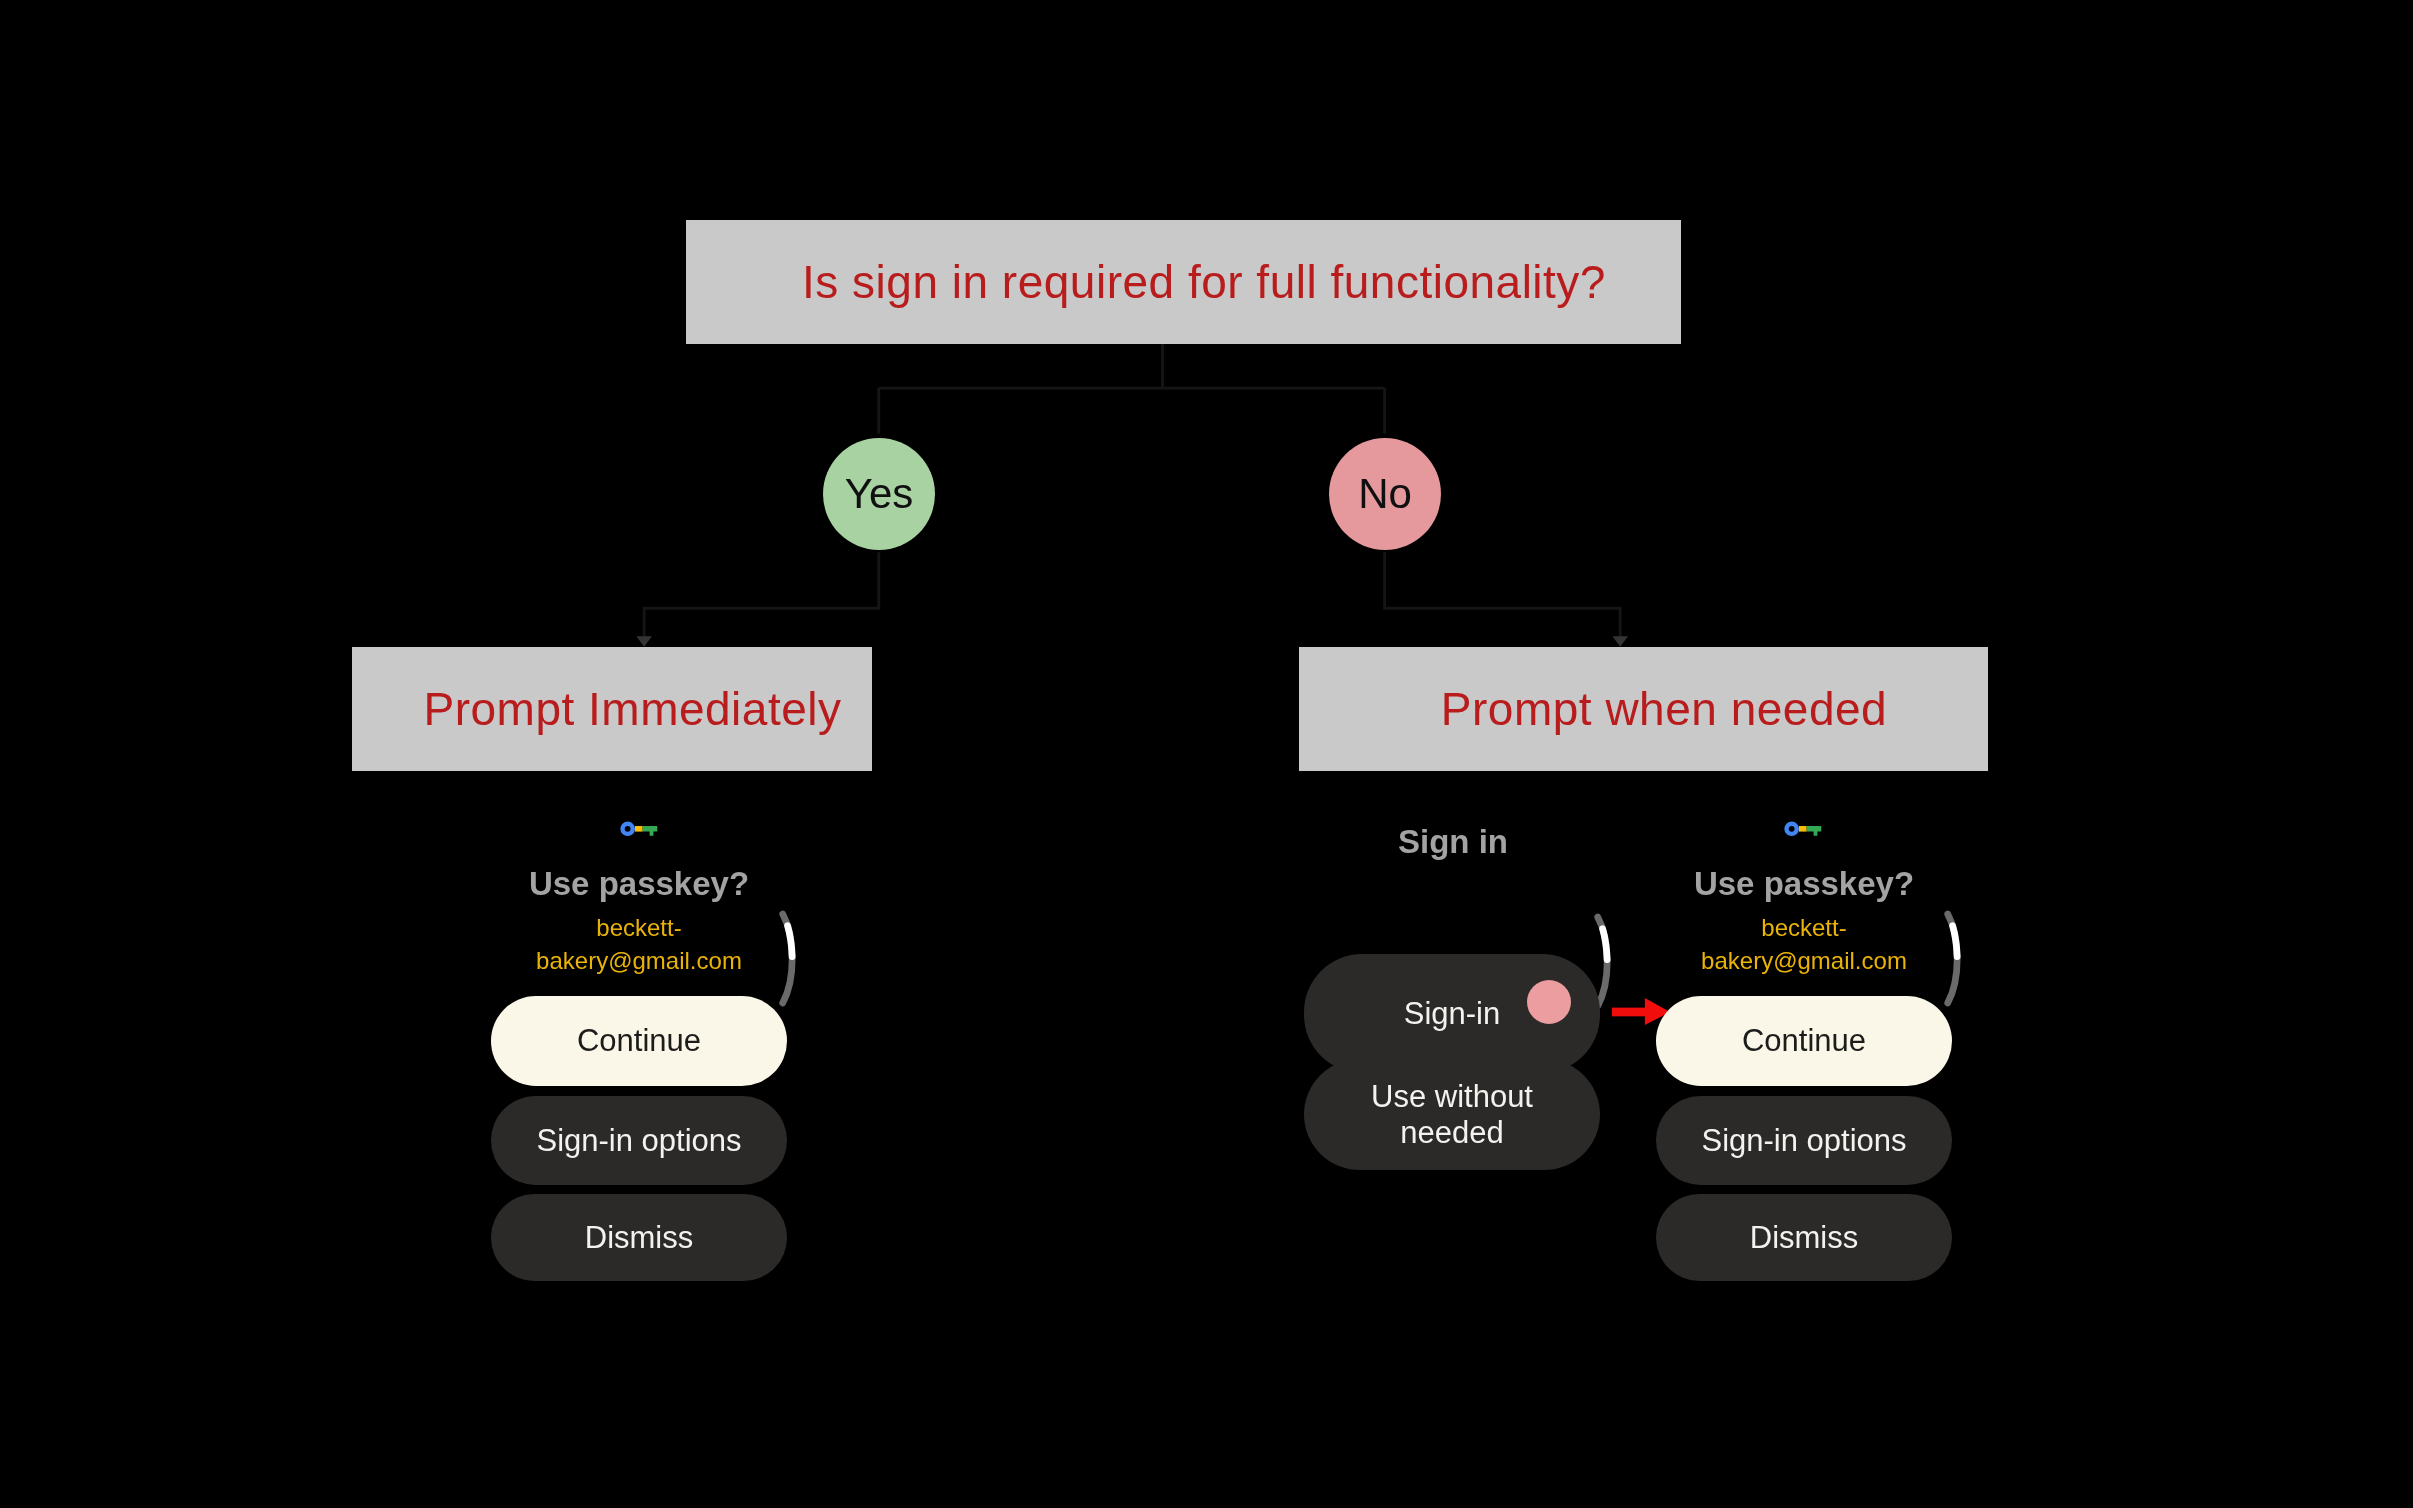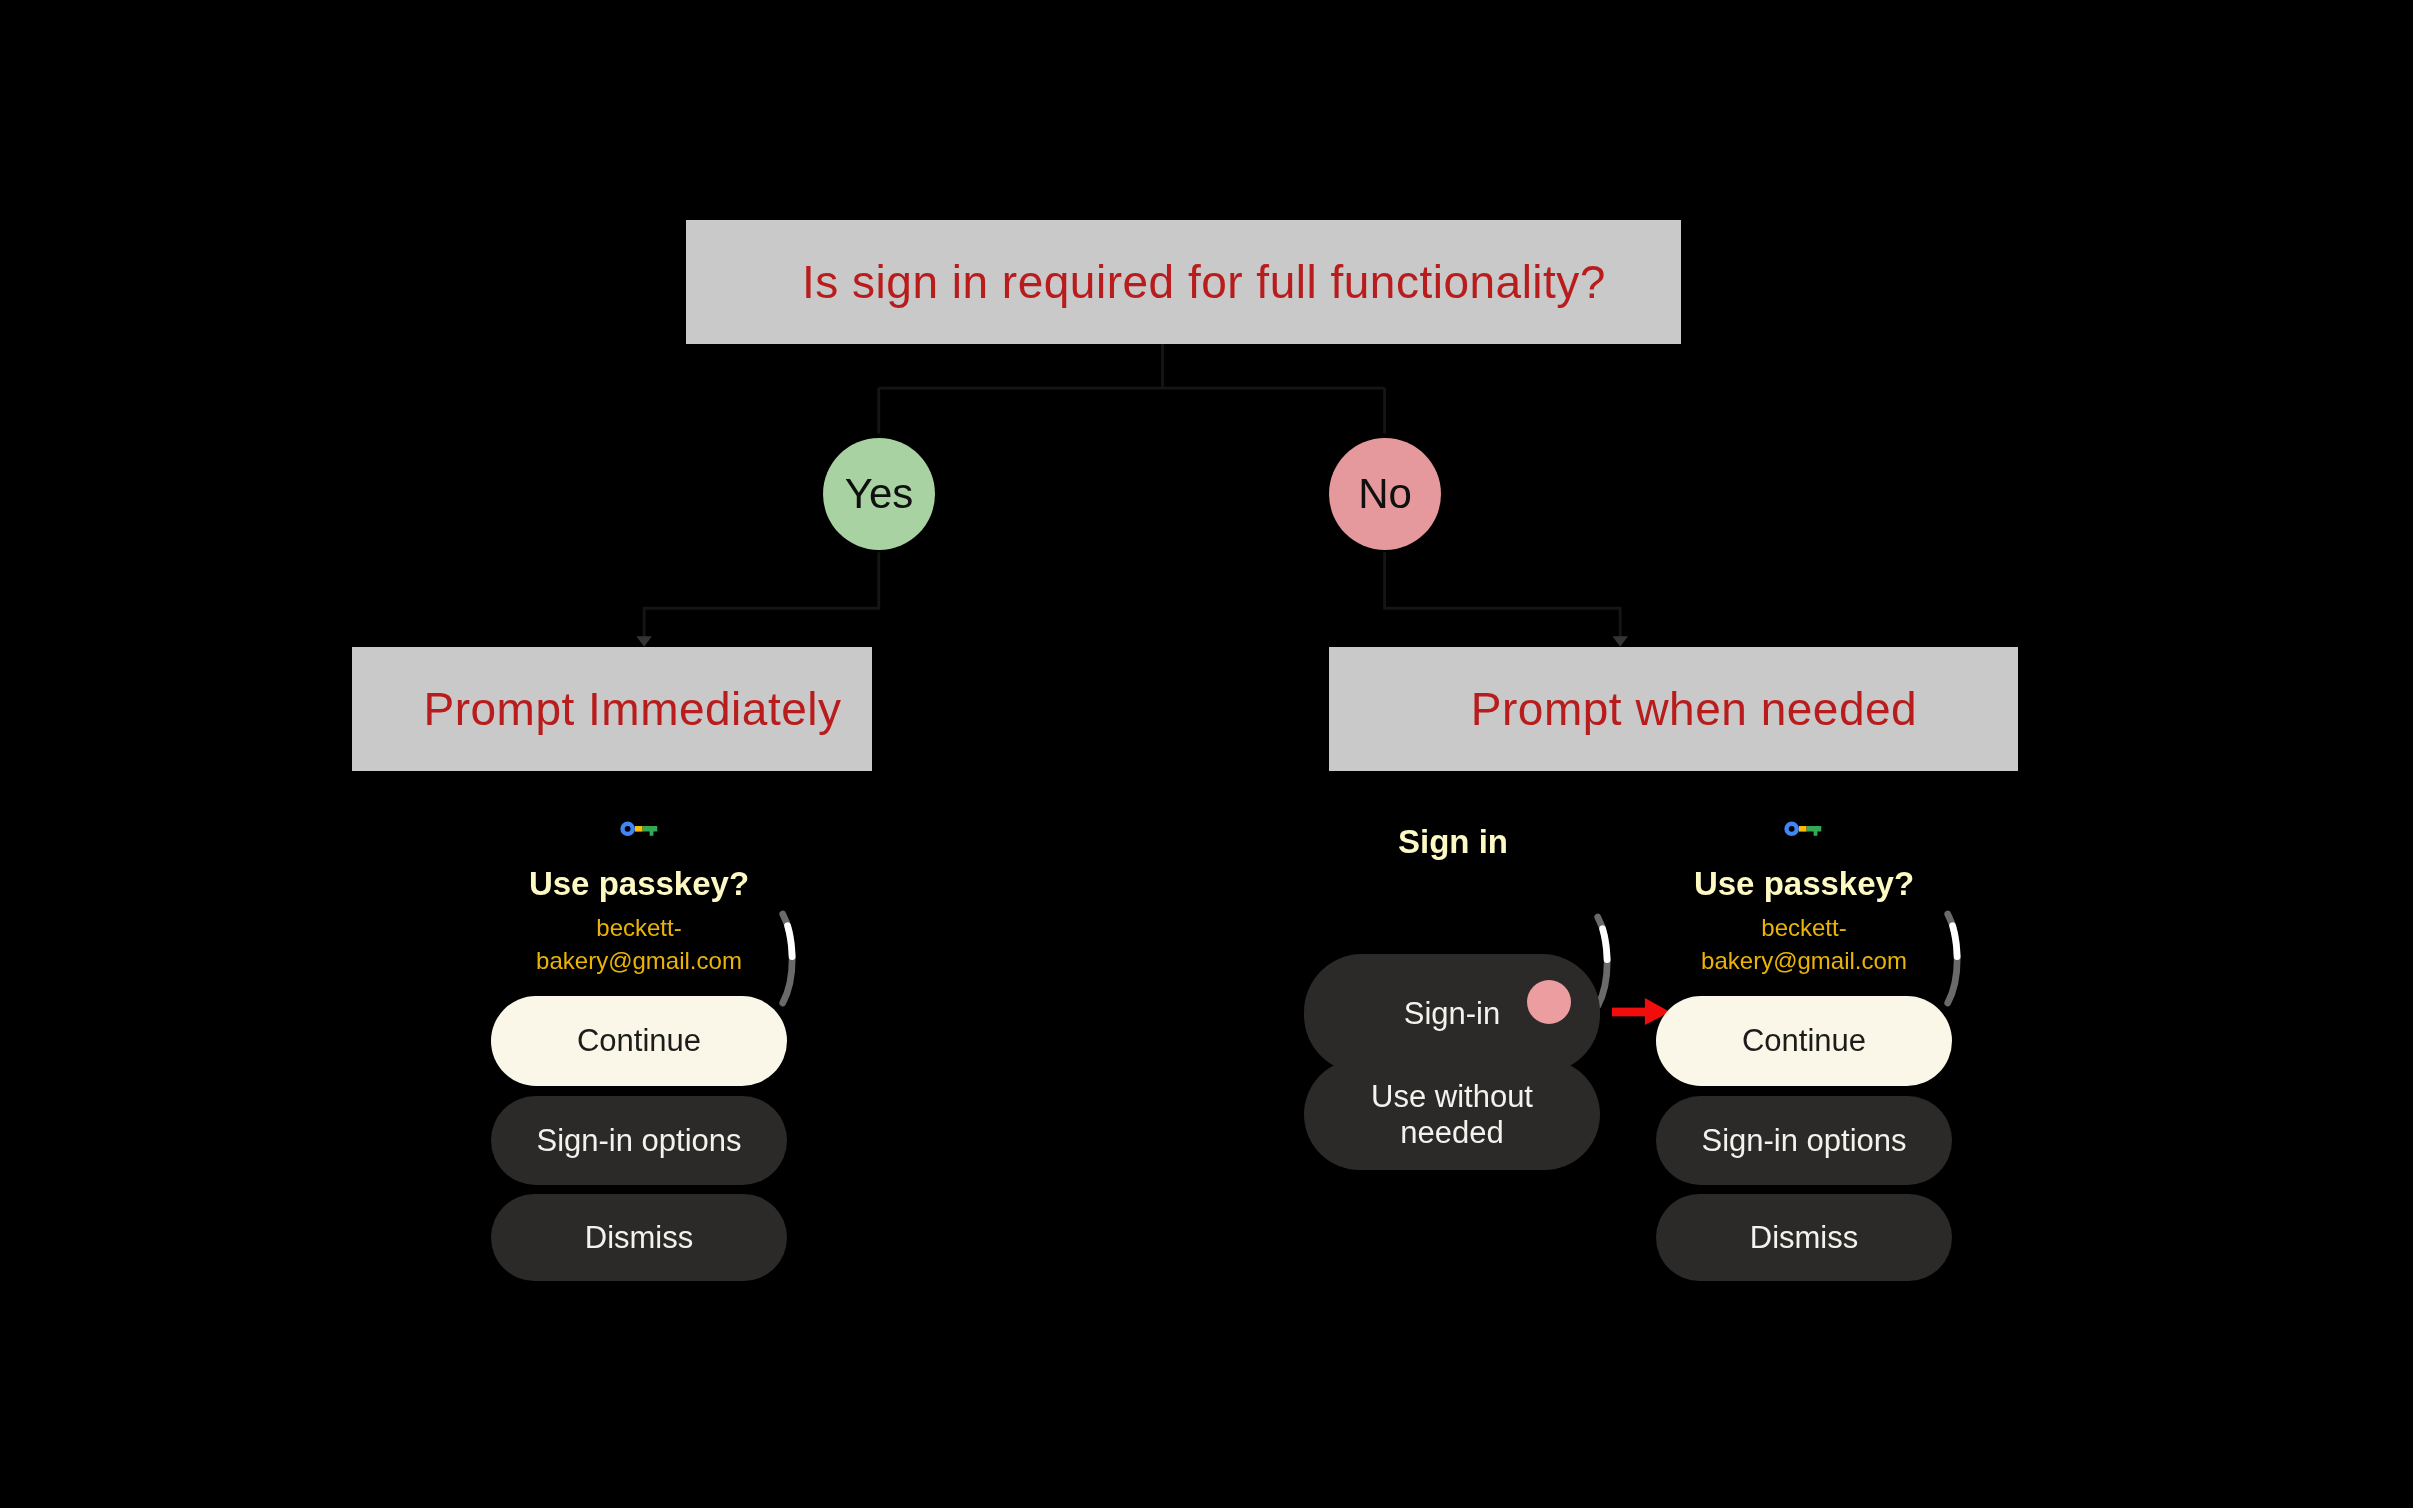--- a/index.html
+++ b/index.html
@@ -22,21 +22,21 @@
   }
   .pill {
     position:absolute; border-radius:58px;
     display:flex; flex-direction:column; align-items:center; justify-content:center;
     font-size:31px; font-weight:500; text-align:center; box-sizing:border-box;
   }
   .pill.dark  { background:var(--dark-pill,#2b2a28); color:#f3f2ef; }
   .pill.cream { background:var(--cream,#faf7e8); color:#1c1c1a; }
   .watch-title {
     position:absolute; transform:translateX(-50%);
-    color:#fef9c3; font-size:33px; font-weight:600; text-align:center; white-space:nowrap;
+    color:#a3a3a3; font-size:33px; font-weight:600; text-align:center; white-space:nowrap;
   }
   .watch-body {
     position:absolute; transform:translateX(-50%);
     color:#eab308; font-size:24px; font-weight:400; text-align:center; line-height:33px; white-space:nowrap;
   }
   .watch-sub {
     position:absolute; transform:translateX(-50%);
     color:#efefec; font-size:28px; font-weight:400; text-align:center; line-height:32px; white-space:nowrap;
   }
   .tap-dot {
@@ -69,21 +69,21 @@
   <div class="flow-circle" style="left:823px; top:438px; width:112px; height:112px; background:var(--yes-green,#a9d2a2);">
     <span>Yes</span>
   </div>
   <div class="flow-circle" style="left:1329px; top:438px; width:112px; height:112px; background:var(--no-pink,#e5999c);">
     <span>No</span>
   </div>
 
   <div class="flow-box" style="left:352px; top:647px; width:479px; height:124px;">
     <span>Prompt Immediately</span>
   </div>
-  <div class="flow-box" style="left:1329px; top:647px; width:648px; height:124px;">
+  <div class="flow-box" style="left:1299px; top:647px; width:648px; height:124px;">
     <span>Prompt when needed</span>
   </div>
 
   <svg class="abs" style="left:620px; top:819px;" width="39" height="21" viewBox="0 0 56 30">
     <circle cx="11" cy="14" r="10.5" fill="var(--passkey-blue,#4285f4)"></circle>
     <circle cx="11" cy="14" r="4.2" fill="#000"></circle>
     <rect x="21.5" y="10" width="11" height="8" fill="var(--passkey-yellow,#fbbc05)"></rect>
     <path d="M32.5 10 h21 v8 h-5.5 v6 h-5.5 v-6 h-10 z" fill="var(--passkey-green,#34a853)"></path>
   </svg>
   <div class="watch-title" style="left:639px; top:865px;">Use passkey?</div>

